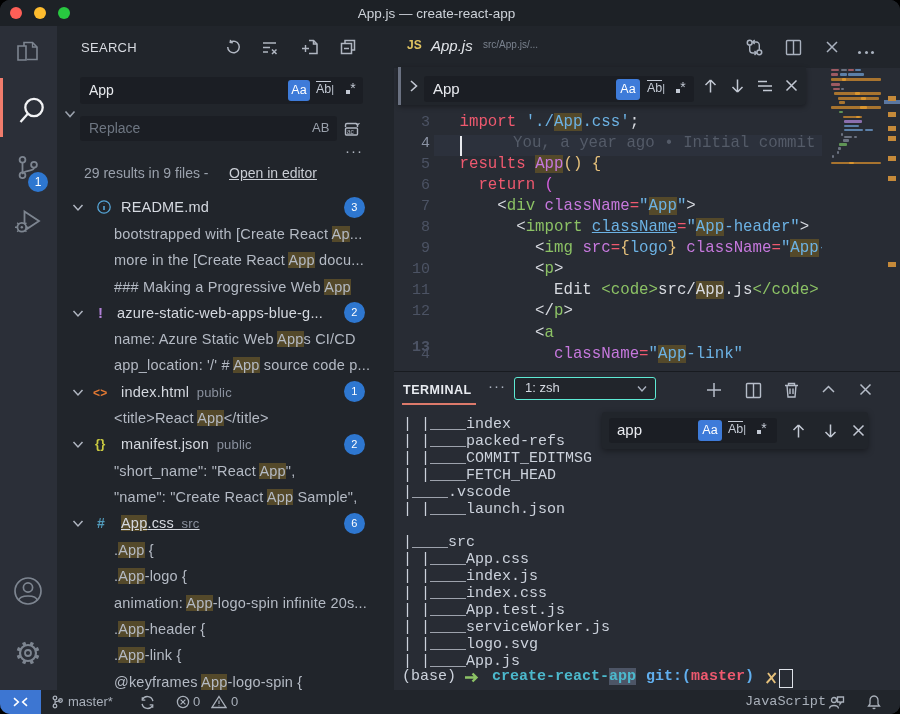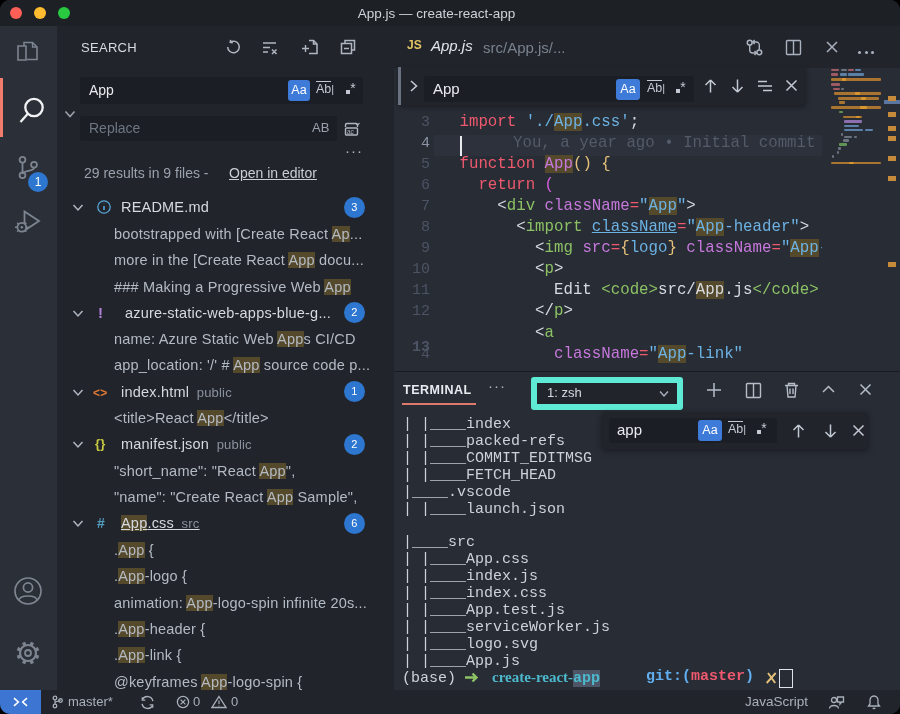--- a/index.html
+++ b/index.html
@@ -162,21 +162,21 @@
           <span style="position:absolute;left:57px;">more in the [Create React <span class="hl">App</span> docu...</span>
         </div>
     <div class="row" style="top:248px;">
           <span style="position:absolute;left:57px;">### Making a Progressive Web <span class="hl">App</span></span>
         </div>
     <div class="row" style="top:273.6px;">
           <svg class="abs" style="left:15px;top:8px;" width="12" height="11" viewBox="0 0 12 11" fill="none" stroke="#b0b6c1" stroke-width="1.5">
             <path d="M1.5 3 L6 8 L10.5 3"></path>
           </svg>
           <div class="abs" style="left:41px;top:0;font-size:15px;font-weight:bold;color:#b180d7;">!</div>
-          <span class="fn" style="position:absolute;left:68px;">azure-static-web-apps-blue-g...</span>
+          <span class="fn" style="position:absolute;left:60px;">azure-static-web-apps-blue-g...</span>
           <span class="badge" style="top:2.5px;">2</span>
         </div>
     <div class="row" style="top:299.9px;">
           <span style="position:absolute;left:57px;">name: Azure Static Web <span class="hl">App</span>s CI/CD</span>
         </div>
     <div class="row" style="top:326.3px;">
           <span style="position:absolute;left:57px;">app_location: '/' # <span class="hl">App</span> source code p...</span>
         </div>
     <div class="row" style="top:352.6px;">
           <svg class="abs" style="left:15px;top:8px;" width="12" height="11" viewBox="0 0 12 11" fill="none" stroke="#b0b6c1" stroke-width="1.5">
@@ -228,21 +228,21 @@
         </div>
     <div class="row" style="top:642.5px;">
           <span style="position:absolute;left:57px;">@keyframes <span class="hl">App</span>-logo-spin {</span>
         </div>
     </div>
   </div>
 
   <div id="tabbar" class="abs">
     <div class="abs" style="left:13px;top:12px;font-size:12px;font-weight:bold;color:#e0c461;">JS</div>
     <div class="abs" style="left:37px;top:11px;font-size:15px;font-style:italic;color:#e2e5ea;">App.js</div>
-    <div class="abs" style="left:89px;top:12.5px;font-size:15px;color:#7a828e;">src/App.js/...</div>
+    <div class="abs" style="left:89px;top:12.5px;font-size:10px;color:#7a828e;">src/App.js/...</div>
     <svg class="abs" style="left:351px;top:12px;" width="19" height="19" viewBox="0 0 19 19" fill="none" stroke="#aab2bf" stroke-width="1.5">
       <circle cx="4.7" cy="4.7" r="2.4"></circle>
         <circle cx="14.3" cy="14.3" r="2.4"></circle>
       <path d="M4.7 7.3 V12 a3 3 0 0 0 3 3 H11 M9.5 13 l2 2 -2 2" stroke-width="1.4"></path>
       <path d="M14.3 11.7 V7 a3 3 0 0 0 -3 -3 H8 M9.7 6 l-2 -2 2 -2" stroke-width="1.4"></path>
     </svg>
     <svg class="abs" style="left:391px;top:13px;" width="17" height="17" viewBox="0 0 17 17" fill="none" stroke="#aab2bf" stroke-width="1.4">
       <rect x="1.5" y="1.5" width="14" height="14" rx="1"></rect>
         <path d="M8.5 1.5 v14"></path>
     </svg>
@@ -264,21 +264,21 @@
     <div class="ln" style="top:170.1px;">9</div>
     <div class="ln" style="top:191.2px;">10</div>
     <div class="ln" style="top:212.3px;">11</div>
     <div class="ln" style="top:233.4px;">12</div>
     <div class="ln" style="top:269px;font-weight:bold;">13</div>
     <div class="ln" style="top:275.6px;">4</div>
 
     <div class="cl" style="left:65.5px;top:43.5px;"><span class="red">import</span><span class="blu"> './</span><span class="blu hl">App</span><span class="blu">.css'</span><span class="wht">;</span></div>
     <div class="cl" style="left:119px;top:64.6px;color:#545b68;">You, a year ago • Initial commit f</div>
     <div class="abs" style="left:65.5px;top:67.5px;width:2px;height:20px;background:#e8eaee;"></div>
-    <div class="cl" style="left:65.5px;top:85.7px;"><span class="red">function</span><span class="pur"> </span><span class="pur hl">App</span><span class="yel">() {</span></div>
+    <div class="cl" style="left:65.5px;top:85.7px;"><span class="red">results</span><span class="pur"> </span><span class="pur hl">App</span><span class="yel">() {</span></div>
     <div class="cl" style="left:65.5px;top:106.8px;"><span class="red">  return</span><span class="mag"> (</span></div>
     <div class="cl" style="left:65.5px;top:127.9px;"><span class="wht">    &lt;</span><span class="grn">div</span><span class="pur"> className</span><span class="red">=</span><span class="blu">"</span><span class="blu hl">App</span><span class="blu">"</span><span class="wht">&gt;</span></div>
     <div class="cl" style="left:65.5px;top:149px;"><span class="wht">      &lt;</span><span class="grn">import</span><span class="blu"> </span><span class="blu" style="text-decoration:underline;">className</span><span class="red">=</span><span class="blu">"</span><span class="blu hl">App</span><span class="blu">-header"</span><span class="wht">&gt;</span></div>
     <div class="cl" style="left:65.5px;top:170.1px;"><span class="wht">        &lt;</span><span class="grn">img</span><span class="pur"> src</span><span class="red">=</span><span class="yel">{</span><span class="blu">logo</span><span class="yel">}</span><span class="pur"> className</span><span class="red">=</span><span class="blu">"</span><span class="blu hl">App</span><span class="blu">-l</span></div>
     <div class="cl" style="left:65.5px;top:191.2px;"><span class="wht">        &lt;</span><span class="grn">p</span><span class="wht">&gt;</span></div>
     <div class="cl" style="left:65.5px;top:212.3px;"><span class="wht">          Edit </span><span class="grn">&lt;code&gt;</span><span class="wht">src/</span><span class="wht hl">App</span><span class="wht">.js</span><span class="grn">&lt;/code&gt;</span><span class="wht"> a</span></div>
     <div class="cl" style="left:65.5px;top:233.4px;"><span class="wht">        &lt;/</span><span class="grn">p</span><span class="wht">&gt;</span></div>
     <div class="cl" style="left:65.5px;top:254.5px;"><span class="wht">        &lt;</span><span class="grn">a</span></div>
     <div class="cl" style="left:65.5px;top:275.6px;"><span class="pur">          className</span><span class="red">=</span><span class="blu">"</span><span class="blu hl">App</span><span class="blu">-link"</span></div>
   </div>
@@ -351,21 +351,21 @@
     </svg>
     <svg class="abs" style="left:386px;top:11px;" width="15" height="15" viewBox="0 0 15 15" fill="none" stroke="#c3c9d4" stroke-width="1.5">
       <path d="M2.5 2.5 l10 10 M12.5 2.5 l-10 10"></path>
     </svg>
   </div>
 
   <div id="panel" class="abs">
     <div class="abs" style="left:9px;top:11px;font-size:12.5px;font-weight:bold;letter-spacing:.5px;color:#e8ebf0;">TERMINAL</div>
     <div class="abs" style="left:8px;top:31px;width:74px;height:2px;background:#dd7a6b;"></div>
     <div class="abs" style="left:94px;top:5px;font-size:15px;color:#aab2bf;letter-spacing:1px;">···</div>
-    <div class="abs" style="left:137px;top:5px;width:140px;height:21px;background:#21252b;border:6px solid #5eead4;border-radius:3px;">
+    <div class="abs" style="left:120px;top:5px;width:140px;height:21px;background:#21252b;border:1px solid #5eead4;border-radius:3px;">
       <div class="abs" style="left:10px;top:2px;font-size:13px;color:#d5dae2;">1: zsh</div>
       <svg class="abs" style="left:121px;top:6px;" width="12" height="10" viewBox="0 0 12 10" fill="none" stroke="#aab2bf" stroke-width="1.4">
           <path d="M2 2.5 L6 7 L10 2.5"></path>
         </svg>
     </div>
     <svg class="abs" style="left:311px;top:9px;" width="18" height="18" viewBox="0 0 18 18" fill="none" stroke="#b6bdc9" stroke-width="1.5">
         <path d="M9 2 v14 M2 9 h14"></path>
       </svg>
     <svg class="abs" style="left:351px;top:10px;" width="17" height="17" viewBox="0 0 17 17" fill="none" stroke="#b6bdc9" stroke-width="1.4">
         <rect x="1.5" y="1.5" width="14" height="14" rx="1"></rect>
@@ -388,21 +388,21 @@
     <div class="tline" style="left:9px;top:112.6px;">|____.vscode</div>
     <div class="tline" style="left:9px;top:129.5px;">| |____launch.json</div>
     <div class="tline" style="left:9px;top:163.3px;">|____src</div>
     <div class="tline" style="left:9px;top:180.2px;">| |____App.css</div>
     <div class="tline" style="left:9px;top:197.1px;">| |____index.js</div>
     <div class="tline" style="left:9px;top:214px;">| |____index.css</div>
     <div class="tline" style="left:9px;top:230.9px;">| |____App.test.js</div>
     <div class="tline" style="left:9px;top:247.8px;">| |____serviceWorker.js</div>
     <div class="tline" style="left:9px;top:264.7px;">| |____logo.svg</div>
     <div class="tline" style="left:9px;top:281.6px;">| |____App.js</div>
-    <div class="tline" style="top:296.5px;left:8px;"><span>(base) </span><span style="display:inline-block;width:9px;"></span><span>  </span><span style="color:#4cb9cd;font-weight:bold;font-family:Liberation Serif, serif;">create-react-</span><span style="color:#4cb9cd;font-weight:bold;background:#4d5566;">app</span></div>
+    <div class="tline" style="top:296.5px;left:8px;"><span>(base) </span><span style="display:inline-block;width:9px;"></span><span>  </span><span style="color:#4cb9cd;font-weight:bold;">create-react-</span><span style="color:#4cb9cd;font-weight:bold;background:#4d5566;">app</span></div>
     <div class="tline" style="top:296.5px;left:252px;font-weight:bold;"><span style="color:#61afef;">git:(</span><span style="color:#ef596f;">master</span><span style="color:#61afef;">)</span></div>
     <svg class="abs" style="left:71px;top:300px;" width="15" height="11" viewBox="0 0 15 11" fill="none" stroke="#8cc265" stroke-width="2.4">
         <path d="M0 5.5 h10 M7.5 1.5 L11.5 5.5 L7.5 9.5"></path>
       </svg>
     <svg class="abs" style="left:371px;top:300px;" width="12" height="12" viewBox="0 0 12 12" fill="none" stroke="#e5c07b" stroke-width="1.9">
         <path d="M3 1 L10.2 11 M10.7 1 L1.7 11"></path>
       </svg>
     <div class="abs" style="left:385px;top:297px;width:12px;height:17px;border:1.5px solid #dfe3ea;"></div>
 
     <div class="abs" style="left:208px;top:40px;width:266px;height:37px;background:#21252b;border-radius:3px;box-shadow:0 2px 6px rgba(0,0,0,.4);">
@@ -443,21 +443,21 @@
     <svg class="abs" style="left:176px;top:5px;" width="14" height="14" viewBox="0 0 14 14" fill="none" stroke="#a9b0ba" stroke-width="1.3">
       <circle cx="7" cy="7" r="5.6"></circle>
         <path d="M4.6 4.6 l4.8 4.8 M9.4 4.6 l-4.8 4.8" stroke-width="1.2"></path>
     </svg>
     <div class="sbi" style="left:193px;">0</div>
     <svg class="abs" style="left:211px;top:5px;" width="16" height="14" viewBox="0 0 16 14" fill="none" stroke="#a9b0ba" stroke-width="1.3">
       <path d="M8 1.5 L15 12.5 H1 Z"></path>
         <path d="M8 5.5 v3.5 M8 10.5 v.8" stroke-width="1.2"></path>
     </svg>
     <div class="sbi" style="left:231px;">0</div>
-    <div class="sbi" style="left:745px;font-size:13.5px;">JavaScript</div>
+    <div class="sbi" style="left:745px;font-size:13.5px;font-family:Liberation Mono, monospace;">JavaScript</div>
     <svg class="abs" style="left:828px;top:5px;" width="17" height="15" viewBox="0 0 17 15" fill="none" stroke="#a9b0ba" stroke-width="1.3">
       <circle cx="6" cy="5" r="2.5"></circle>
         <path d="M1.5 13.5 c0.5-4 8.5-4 9 0"></path>
       <path d="M9.5 2 h6 v5 h-2 l-1.5 2 v-2 h-2.5 z" fill="#21252b"></path>
     </svg>
     <svg class="abs" style="left:866px;top:4px;" width="16" height="16" viewBox="0 0 16 16" fill="none" stroke="#a9b0ba" stroke-width="1.3">
       <path d="M8 2 c-2.8 0 -4 2 -4 4.5 V10 l-1.5 2 h11 L12 10 V6.5 C12 4 10.8 2 8 2 Z"></path>
       <path d="M6.8 13.8 a1.3 1.3 0 0 0 2.4 0" stroke-width="1.2"></path>
     </svg>
   </div>

